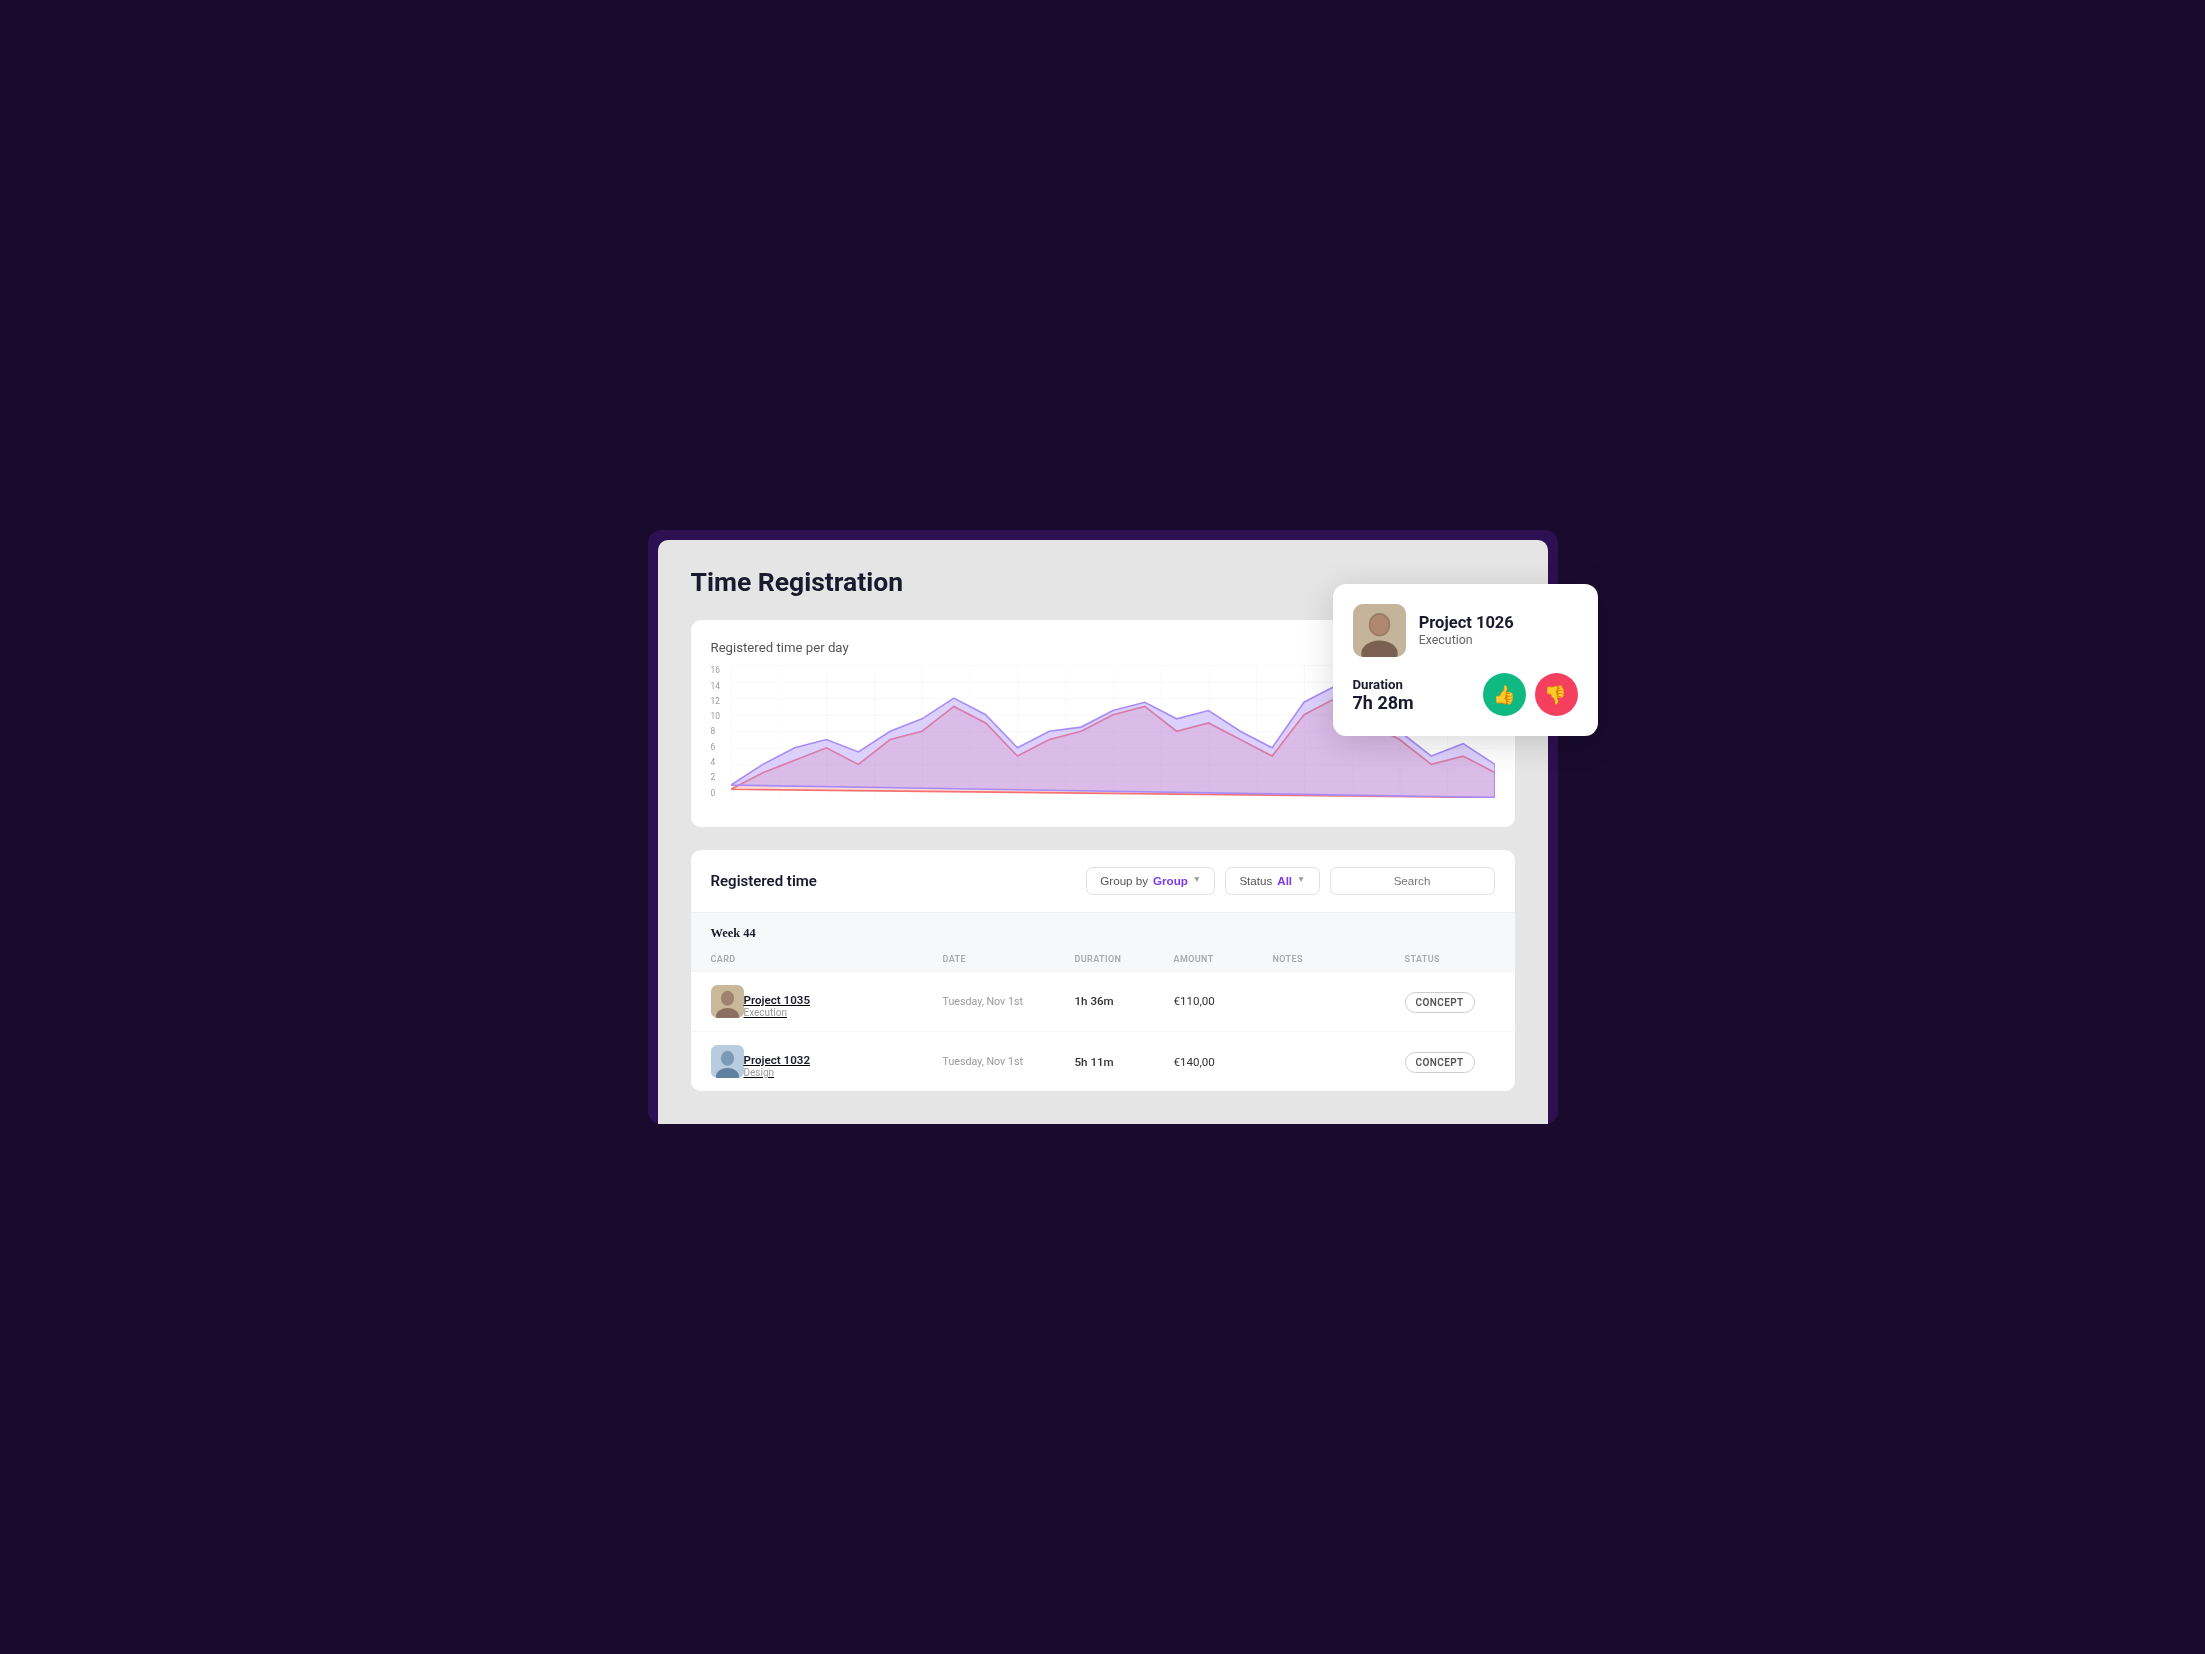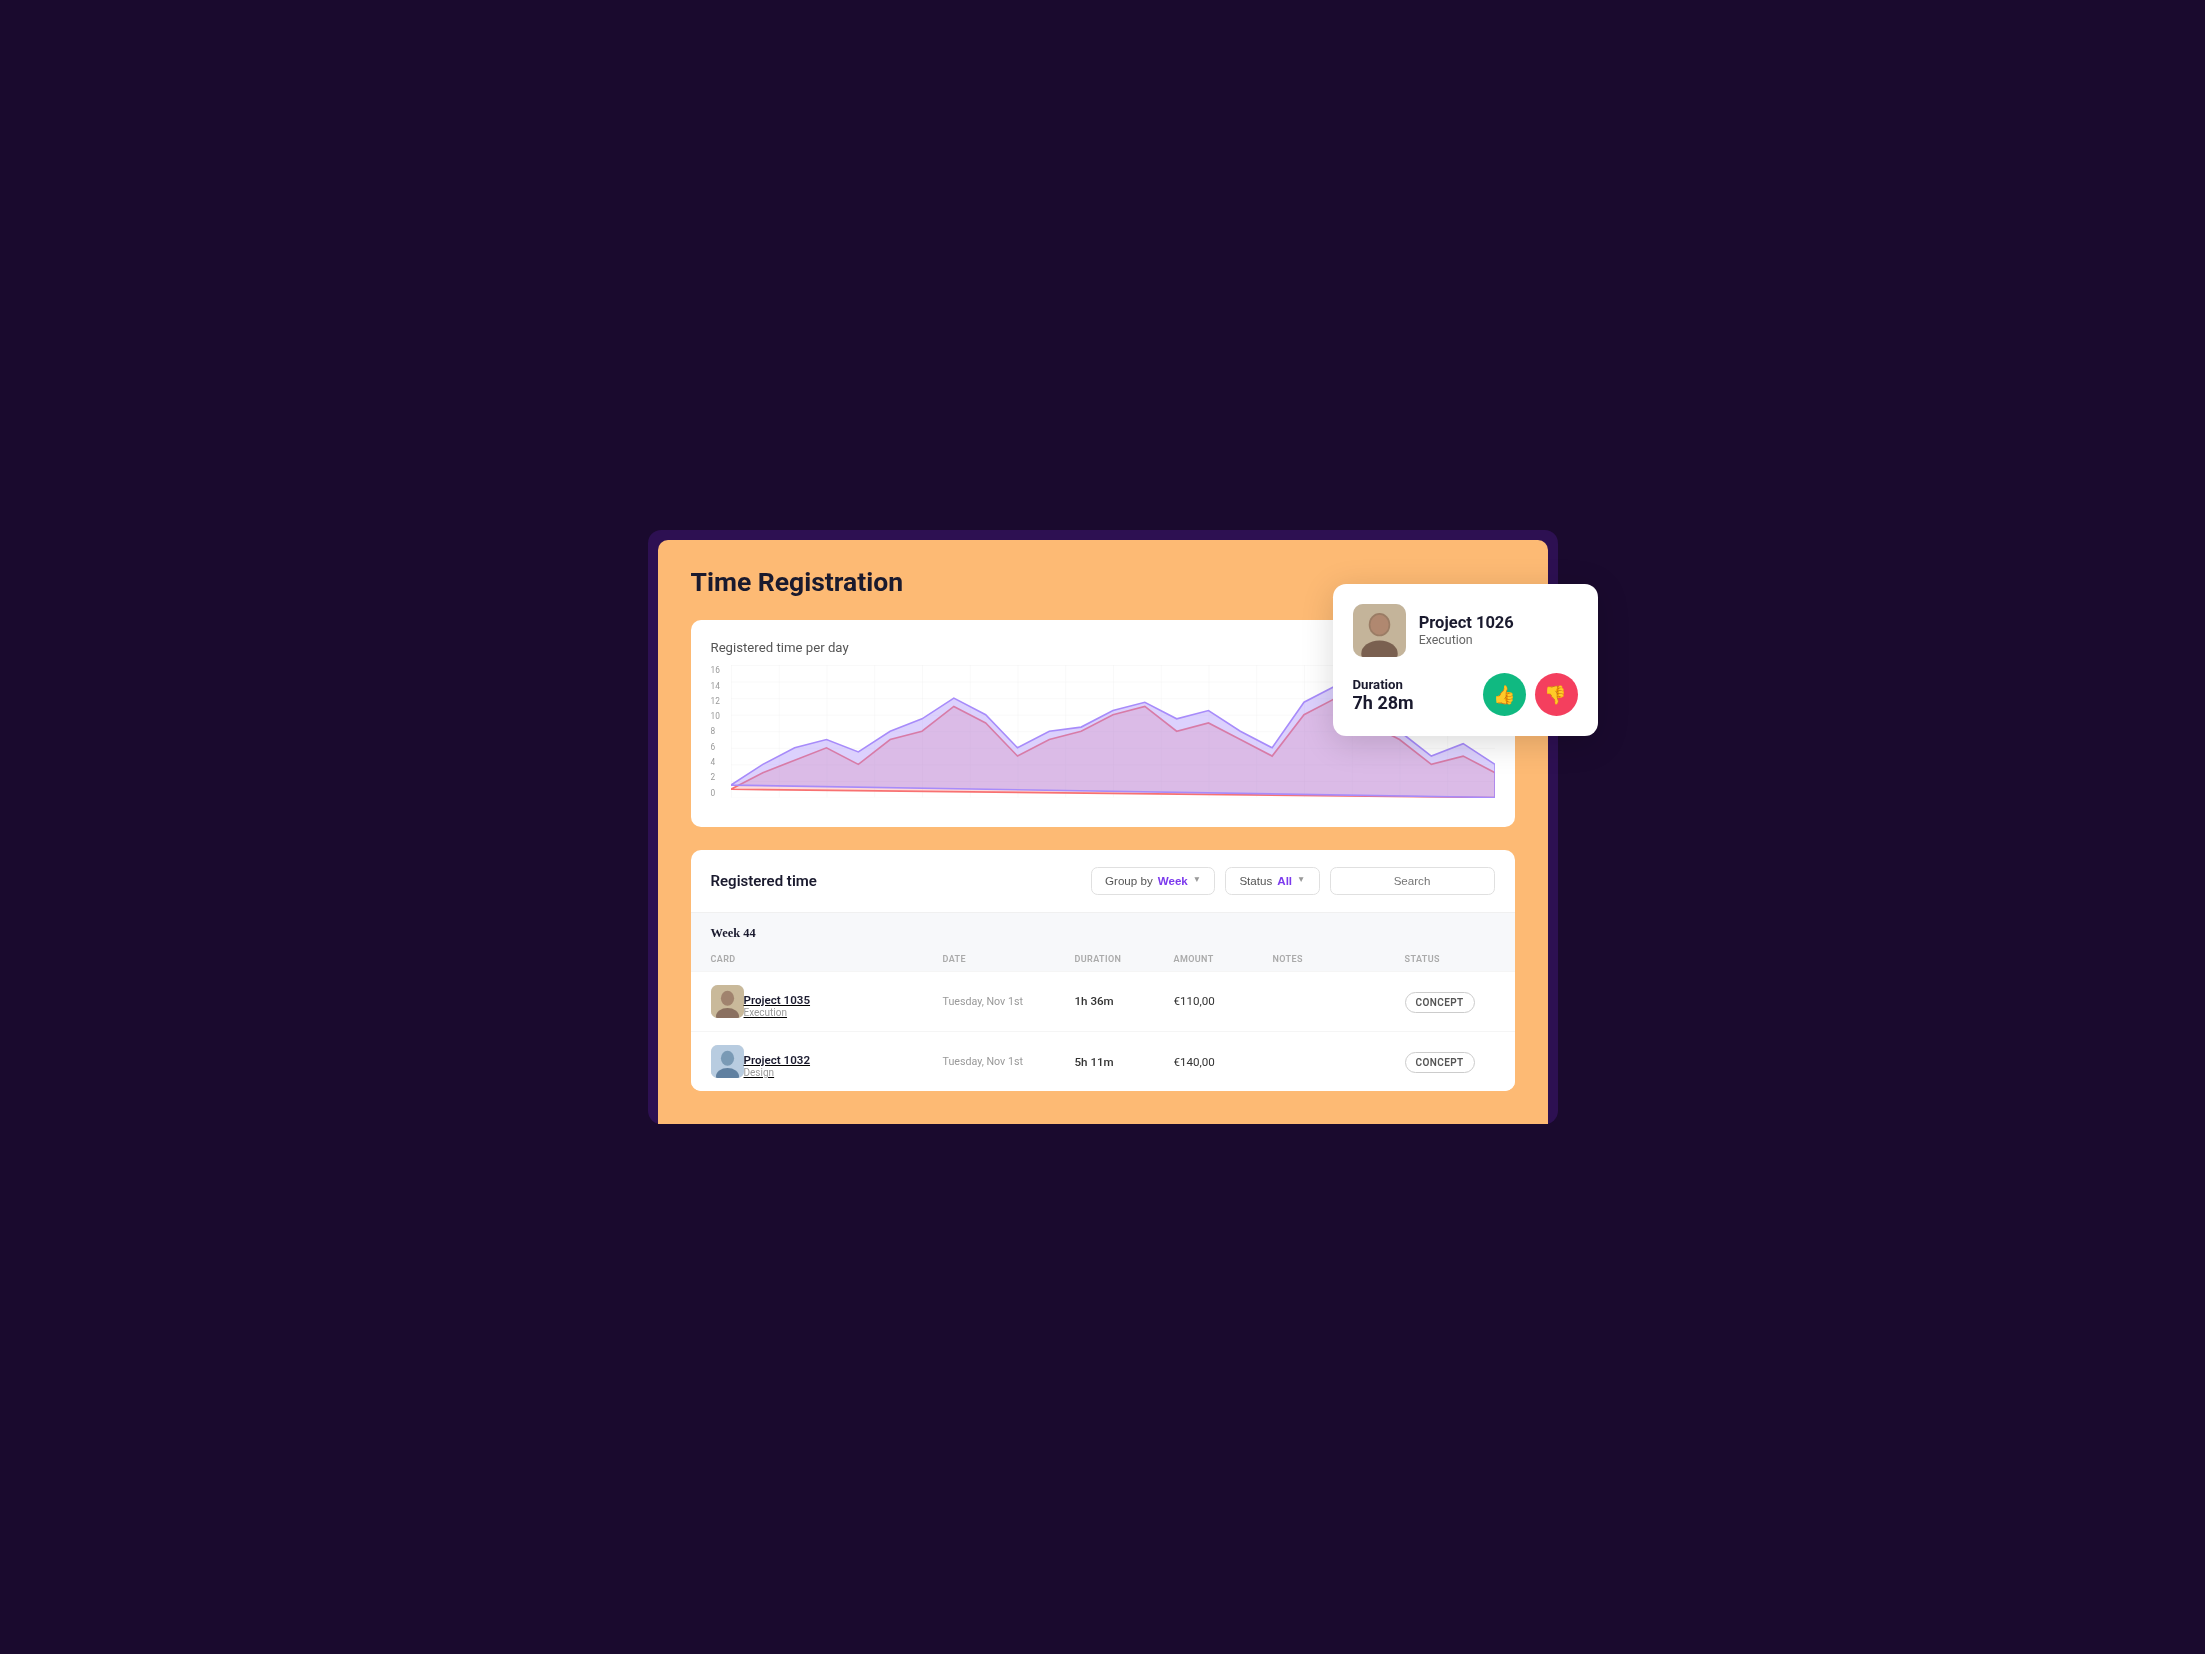--- a/index.html
+++ b/index.html
@@ -13,21 +13,21 @@
     }
     .outer-wrapper {
       background: #2d1052;
       border-radius: 13.2px;
       padding: 10px 10px 0 10px;
       position: relative;
       width: 910px;
       min-height: 546px;
     }
     .main-card {
-      background: #fdba74;
+      background: #e5e5e5;
       border-radius: 10px 10px 0 0;
       padding: 26.5px 33px 33px 33px;
       position: relative;
       overflow: visible;
     }
     .page-title {
       font-size: 26.5px;
       font-weight: 700;
       color: #1a1a2e;
       margin-bottom: 23px;
@@ -347,21 +347,21 @@
         </div>
       </div>
     </div>
 
     <div class="table-section">
       <div class="table-header-row">
         <div class="table-section-title">Registered time</div>
         <div class="filter-group">
           <button class="filter-btn">
             <span>Group by</span>
-            <span class="accent">Week</span>
+            <span class="accent">Group</span>
             <span class="chevron">▼</span>
           </button>
           <button class="filter-btn">
             <span>Status</span>
             <span class="accent">All</span>
             <span class="chevron">▼</span>
           </button>
           <input class="search-input" type="text" placeholder="Search" style="">
         </div>
       </div>

